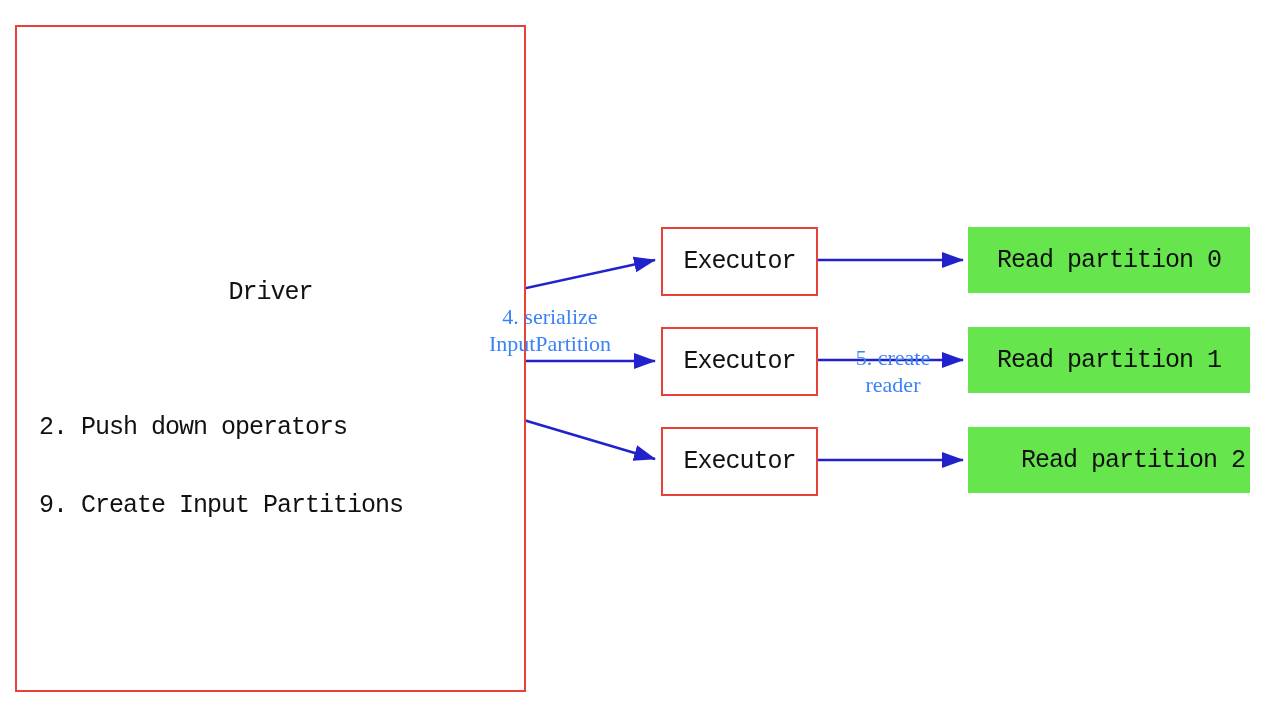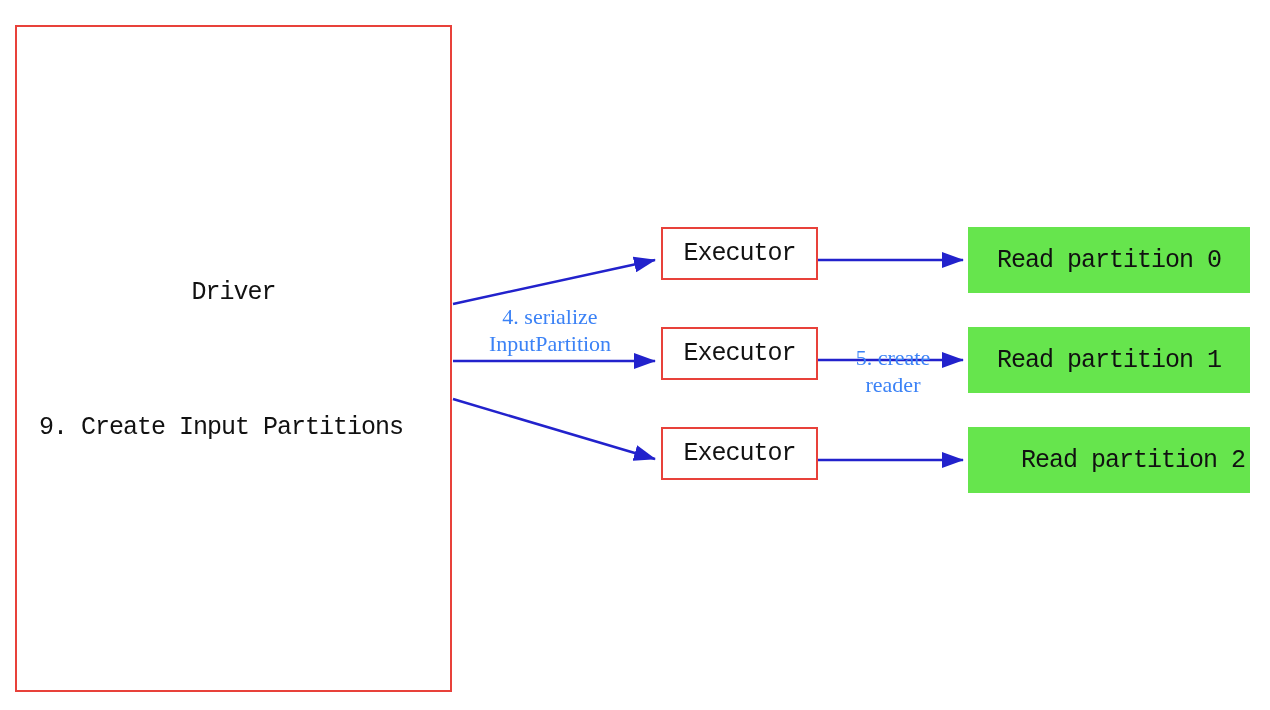--- a/index.html
+++ b/index.html
@@ -21,21 +21,21 @@
     left: 0;
     top: 0;
     width: 1270px;
     height: 710px;
     pointer-events: none;
   }
   .driver-box {
     position: absolute;
     left: 15px;
     top: 25px;
-    width: 437px;
+    width: 511px;
     height: 667px;
     border: 2px solid #e8413a;
     box-sizing: border-box;
     background: #ffffff;
   }
   .driver-title {
     position: absolute;
     left: 0;
     top: 253px;
     width: 100%;
@@ -59,21 +59,21 @@
     align-items: center;
     justify-content: center;
     box-sizing: border-box;
     font-size: 25px;
     letter-spacing: -1px;
     white-space: pre;
   }
   .executor-box {
     left: 661px;
     width: 157px;
-    height: 53px;
+    height: 69px;
     border: 2px solid #e8413a;
     background: #ffffff;
   }
   .executor-1 { top: 227px; }
   .executor-2 { top: 327px; }
   .executor-3 { top: 427px; }
   .partition-box {
     left: 968px;
     width: 282px;
     height: 66px;
@@ -117,20 +117,21 @@
     <path d="M453,361 L655,361" stroke="#2222cc" stroke-width="2.5" fill="none" marker-end="url(#arrowhead)"></path>
     <path d="M453,399 L655,459" stroke="#2222cc" stroke-width="2.5" fill="none" marker-end="url(#arrowhead)"></path>
     <path d="M818,260 L963,260" stroke="#2222cc" stroke-width="2.5" fill="none" marker-end="url(#arrowhead)"></path>
     <path d="M818,360 L963,360" stroke="#2222cc" stroke-width="2.5" fill="none" marker-end="url(#arrowhead)"></path>
     <path d="M818,460 L963,460" stroke="#2222cc" stroke-width="2.5" fill="none" marker-end="url(#arrowhead)"></path>
   </svg>
 
   <div class="driver-box">
     <div class="driver-title">Driver</div>
     <div class="driver-steps">
+      <div>2. Push down operators</div>
       <div>9. Create Input Partitions</div>
     </div>
   </div>
 
   <div class="node-box executor-box executor-1">
     <span>Executor</span>
   </div>
   <div class="node-box executor-box executor-2">
     <span>Executor</span>
   </div>

